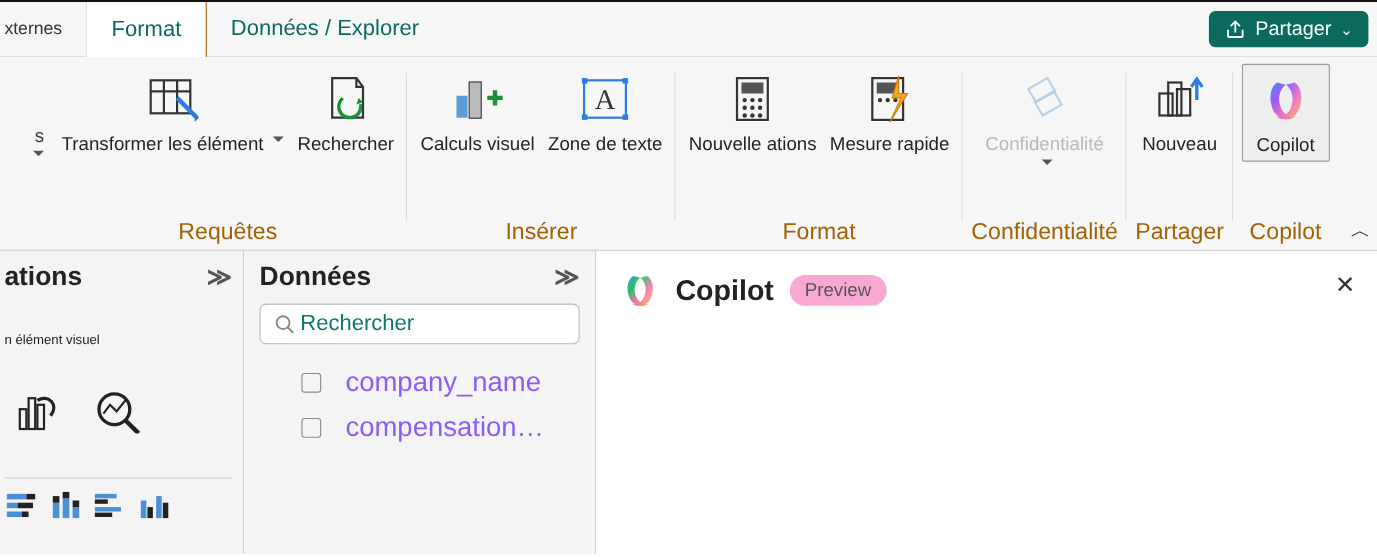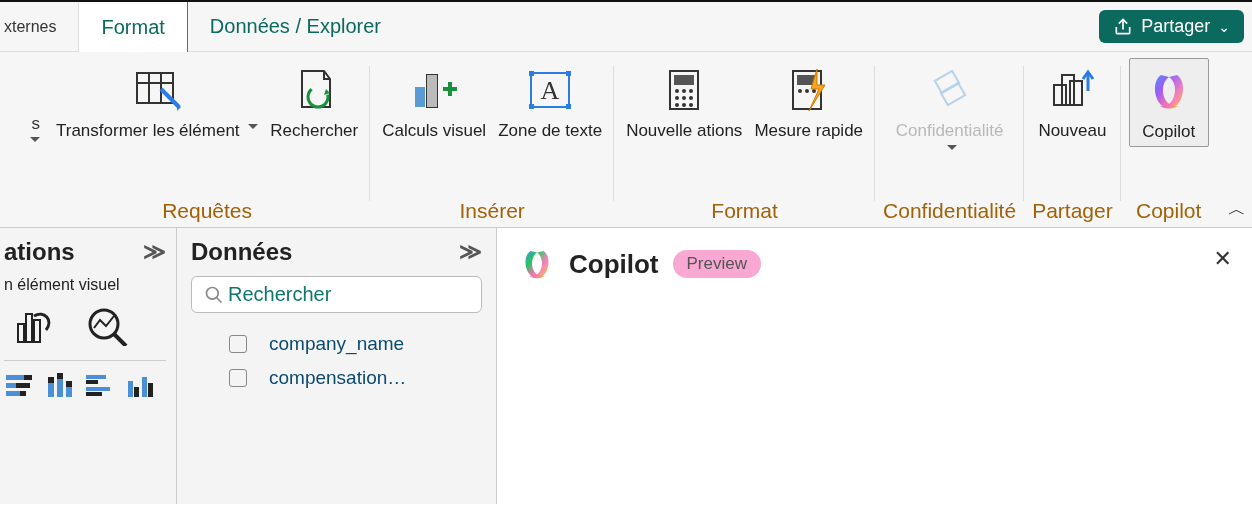--- a/index.html
+++ b/index.html
@@ -127,40 +127,40 @@
   .lower {
     display: flex;
     height: 276px;
     background:#fff;
   }
   .pane {
     background: #f4f4f4;
     border-right: 1px solid #ccc;
     display:flex; flex-direction:column;
   }
-  .pane-left { width: 177px; padding:10px 10px 0 4px;}
+  .pane-left { width: 222px; padding:10px 10px 0 4px;gap:26px;}
   .pane-mid  { width: 320px; padding:10px 14px 0 14px;}
   .pane-header{
     display:flex; align-items:center; justify-content:space-between;
     font-size:24px; font-weight:600; color:#222; margin-bottom:10px;
   }
   .pane-header .expand{ font-size:22px; color:#555; cursor:pointer;}
-  .subtext{ font-size:16px; color:#222; margin-bottom:12px;}
+  .subtext{ font-size:12px; color:#222; margin-bottom:12px;}
   .viz-icons-row{ display:flex; gap:28px; padding:0 6px 14px 10px;}
   .viz-small-row{ display:flex; gap:10px; padding:0 0 0 2px; border-top:1px solid #ccc; padding-top:12px;}
   
   .searchbox{
     display:flex; align-items:center; gap:4px;
     border:1px solid #bbb; border-radius:6px;
     background:#fff; padding:6px 12px; font-size:20px; color:#0f766e;
     margin-bottom:14px;
   }
   .field-row{
     display:flex; align-items:center; gap:22px;
-    padding:6px 0 6px 38px; font-size:19px; color:#0c4a6e;
+    padding:6px 0 6px 38px; font-size:25px; color:#8b5cf6;
   }
   .chk{
     width:18px; height:18px; border:1.5px solid #888; border-radius:3px;
   }
 
   .copilot-pane{
     flex:1; background:#fff; padding:18px 20px 0 22px;
     display:flex; align-items:flex-start;
   }
   .copilot-title-row{

